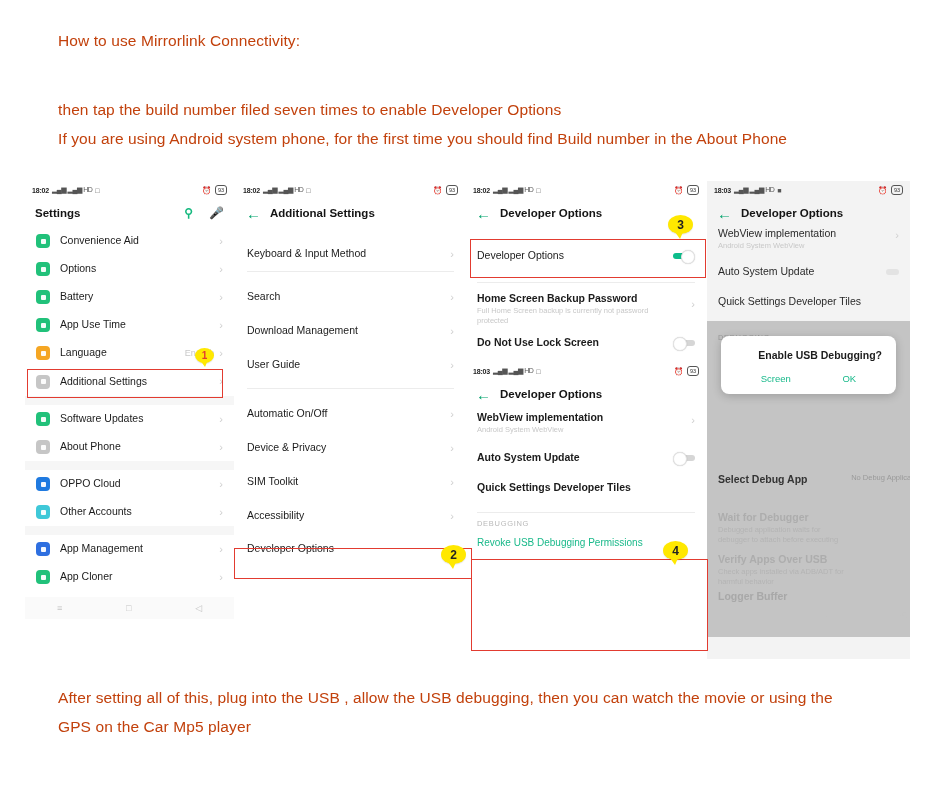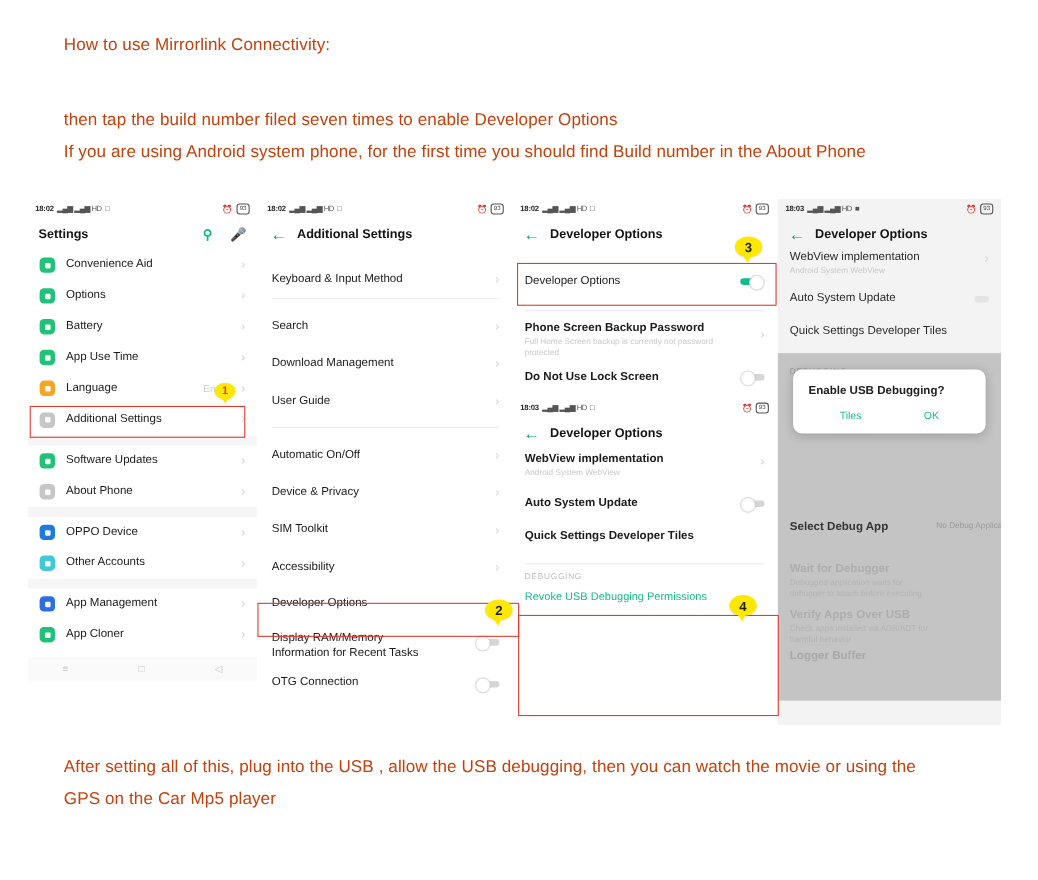--- a/index.html
+++ b/index.html
@@ -127,21 +127,21 @@
   #phone-4 .ghost .sub{color:#b8b8b8;}
 
   .dialog{
     position:absolute;left:14px;top:155px;width:175px;
     background:#fff;border-radius:8px;
     box-shadow:0 2px 10px rgba(0,0,0,.20);
     padding:13px 14px 8px 14px;
     box-sizing:border-box;
   }
   .dialog .dtitle{
-    text-align:left;font-size:10.5px;font-weight:bold;color:#1c1c1c;
+    text-align:right;font-size:10.5px;font-weight:bold;color:#1c1c1c;
     margin-bottom:10px;
   }
   .dialog .dbody{
     font-size:8.5px;color:#4a4a4a;line-height:1.55;
   }
   .dialog .dbtns{
     display:flex;justify-content:space-around;margin-top:12px;padding-bottom:2px;
   }
   .dialog .dbtn{font-size:9.5px;color:#17b98a;font-weight:500;}
 
@@ -291,21 +291,21 @@
     </div>
   </div>
 
   <div class="gap"></div>
 
   <div class="list">
     <div class="row">
       <span class="sq" style="background:#1f7ae0">
           <i></i>
         </span>
-      <span class="lbl">OPPO Device</span>
+      <span class="lbl">OPPO Cloud</span>
       <span class="right">
           <span class="chev">›</span>
         </span>
     </div>
     <div class="row">
       <span class="sq" style="background:#3fc8d8">
           <i></i>
         </span>
       <span class="lbl">Other Accounts</span>
       <span class="right">
@@ -420,40 +420,20 @@
         </span>
     </div>
     <div class="row" id="developer-options-row" style="min-height:32px">
       <span class="lbl">Developer Options</span>
       <span class="right">
           <span class="chev">›</span>
         </span>
     </div>
   </div>
 
-  <div class="list" style="padding-top:4px">
-    <div class="row" style="min-height:36px;align-items:flex-start;padding-top:5px">
-      <span class="lbl" style="max-width:150px;white-space:normal">Display RAM/Memory Information for Recent Tasks</span>
-      <span class="right" style="margin-top:4px">
-        <span class="tog off">
-            <span class="bar"></span>
-            <span class="knob"></span>
-          </span>
-      </span>
-    </div>
-    <div class="row" style="min-height:30px;align-items:flex-start;padding-top:4px">
-      <span class="lbl">OTG Connection</span>
-      <span class="right" style="margin-top:2px">
-        <span class="tog off">
-            <span class="bar"></span>
-            <span class="knob"></span>
-          </span>
-      </span>
-    </div>
-  </div>
 </div>
 
 <div class="phone" id="phone-3">
   <div class="statusbar">
     <div class="sb-left">
       <span class="sb-time">18:02</span>
       <span class="sb-glyph">▂▄▆ ▂▄▆ HD</span>
       <span class="sb-glyph">□</span>
     </div>
     <div class="sb-right">
@@ -476,21 +456,21 @@
             <span class="knob"></span>
           </span>
       </span>
     </div>
   </div>
   <div class="divider" style="margin-top:11px"></div>
 
   <div class="list" style="padding-top:9px">
     <div class="row" style="min-height:38px;align-items:flex-start">
       <span style="display:flex;flex-direction:column;max-width:175px">
-        <span class="lbl bold">Phone Screen Backup Password</span>
+        <span class="lbl bold">Home Screen Backup Password</span>
         <span class="sub" style="white-space:normal">Full Home Screen backup is currently not password protected</span>
       </span>
       <span class="right" style="margin-top:7px">
           <span class="chev">›</span>
         </span>
     </div>
     <div class="row" style="min-height:26px">
       <span class="lbl bold">Do Not Use Lock Screen</span>
       <span class="right">
         <span class="tog off">
@@ -588,21 +568,21 @@
       <span class="lbl">Quick Settings Developer Tiles</span>
     </div>
   </div>
 
   <div style="position:absolute;left:0;top:140px;width:203px;height:316px;background:rgba(140,140,140,0.45)"></div>
   <div class="caption" style="position:absolute;top:146px;left:0;color:#9a9a9a">DEBUGGING</div>
 
   <div class="dialog">
     <div class="dtitle">Enable USB Debugging?</div>
     <div class="dbtns">
-      <span class="dbtn">Tiles</span>
+      <span class="dbtn">Screen</span>
       <span class="dbtn">OK</span>
     </div>
   </div>
 
   <div style="position:absolute;left:0;top:292px;width:236px;">
     <div class="row" style="min-height:32px;align-items:flex-start">
       <span class="lbl" style="font-weight:bold;color:#343434">Select Debug App</span>
       <span class="right" style="align-items:flex-start">
         <span style="font-size:7.5px;color:#9a9a9a;text-align:right;max-width:74px;display:block;line-height:1.3">No Debug Application Set</span>
         <span class="chev" style="color:#9b9b9b">›</span>

